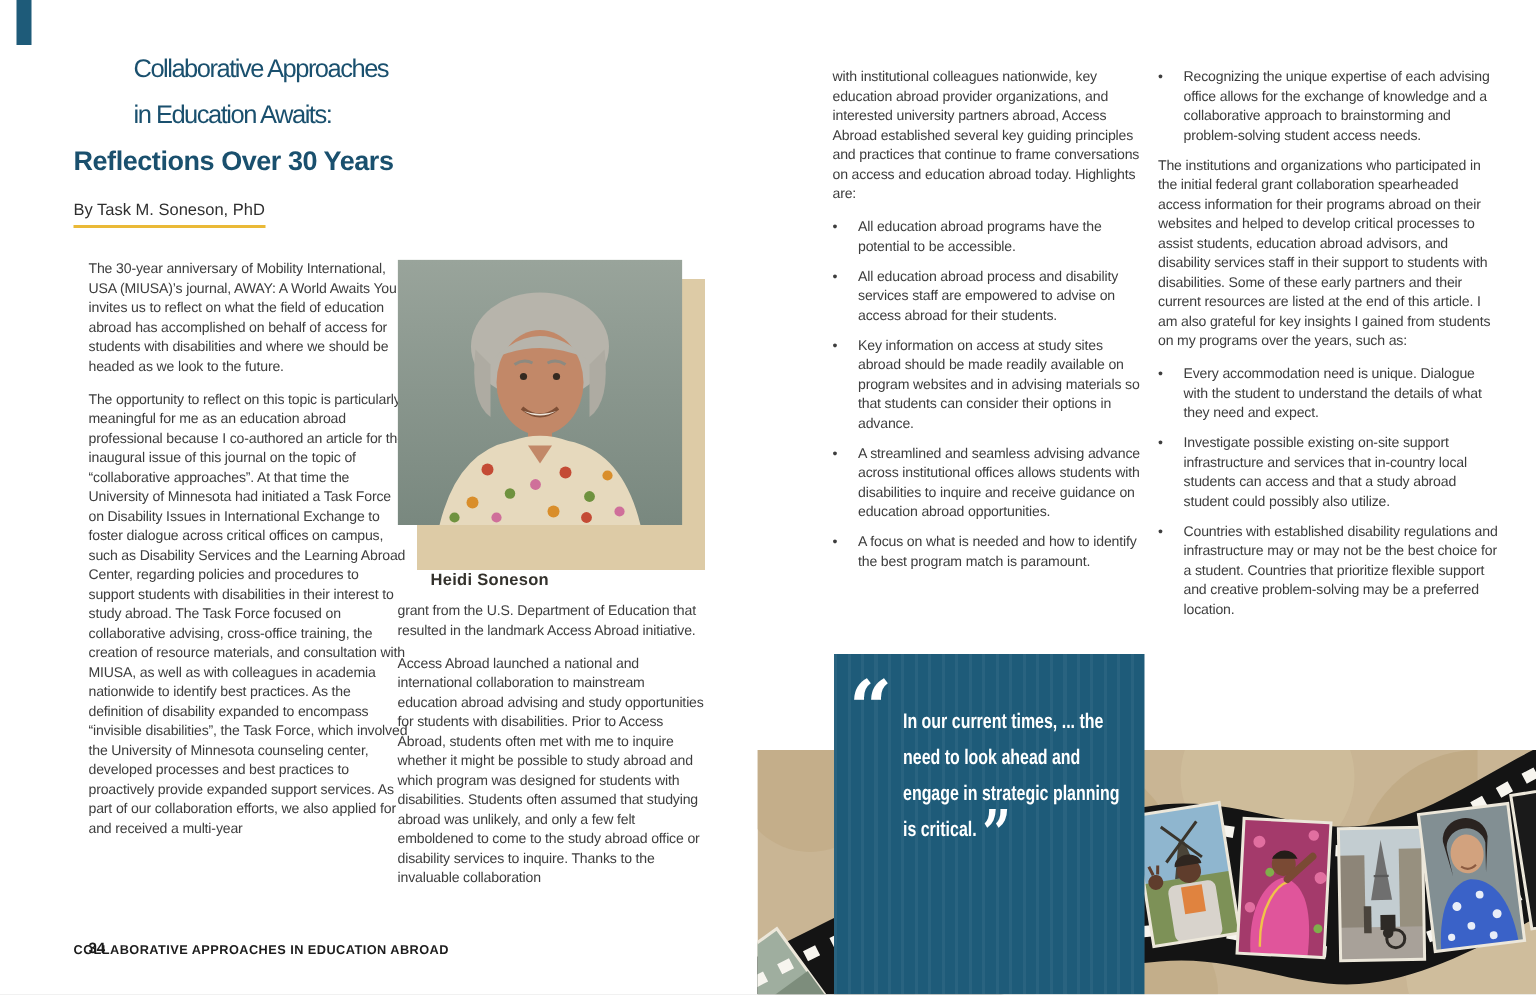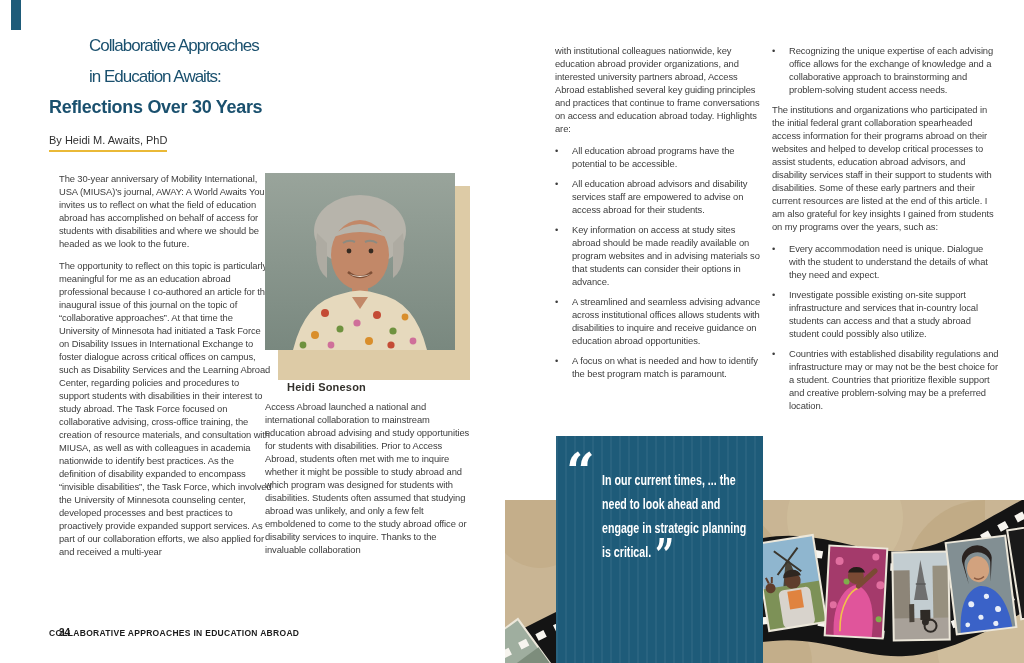--- a/index.html
+++ b/index.html
@@ -149,21 +149,21 @@
         </g>
       </g>
     </g>
   </svg>
 
   <div class="abs title">
     <div>Collaborative Approaches</div>
     <div>in Education Awaits:</div>
   </div>
   <div class="abs subtitle">Reflections Over 30 Years</div>
-  <div class="abs byline">By Heidi M. Awaits, PhD</div>
+  <div class="abs byline">By Task M. Soneson, PhD</div>
 
   <div class="abs body-text col1">
     <p>The 30-year anniversary of Mobility International, USA (MIUSA)’s journal, AWAY: A World Awaits You, invites us to reflect on what the field of education abroad has accomplished on behalf of access for students with disabilities and where we should be headed as we look to the future.</p>
     <p>The opportunity to reflect on this topic is particularly meaningful for me as an education abroad professional because I co-authored an article for the inaugural issue of this journal on the topic of “collaborative approaches”. At that time the University of Minnesota had initiated a Task Force on Disability Issues in International Exchange to foster dialogue across critical offices on campus, such as Disability Services and the Learning Abroad Center, regarding policies and procedures to support students with disabilities in their interest to study abroad. The Task Force focused on collaborative advising, cross-office training, the creation of resource materials, and consultation with MIUSA, as well as with colleagues in academia nationwide to identify best practices. As the definition of disability expanded to encompass “invisible disabilities”, the Task Force, which involved the University of Minnesota counseling center, developed processes and best practices to proactively provide expanded support services. As part of our collaboration efforts, we also applied for and received a multi-year</p>
   </div>
 
   <figure class="abs portrait" style="margin:0">
     <div class="abs tan-card"></div>
     <div class="abs photo">
       <svg viewBox="0 0 190 177" width="190" height="177">
@@ -200,32 +200,33 @@
             <circle cx="126" cy="172" r="3.6" fill="#c44b35"></circle>
           <circle cx="38" cy="172" r="3.4" fill="#6f923f"></circle>
             <circle cx="148" cy="168" r="3.4" fill="#cf6f9a"></circle>
         </g>
       </svg>
     </div>
     <figcaption class="abs caption">Heidi Soneson</figcaption>
   </figure>
 
   <div class="abs body-text col2">
+    <p>grant from the U.S. Department of Education that resulted in the landmark Access Abroad initiative.</p>
     <p>Access Abroad launched a national and international collaboration to mainstream education abroad advising and study opportunities for students with disabilities. Prior to Access Abroad, students often met with me to inquire whether it might be possible to study abroad and which program was designed for students with disabilities. Students often assumed that studying abroad was unlikely, and only a few felt emboldened to come to the study abroad office or disability services to inquire. Thanks to the invaluable collaboration</p>
   </div>
 
   <div class="abs body-text col3">
     <p>with institutional colleagues nationwide, key education abroad provider organizations, and interested university partners abroad, Access Abroad established several key guiding principles and practices that continue to frame conversations on access and education abroad today. Highlights are:</p>
     <div class="bullet">
       <span class="dot">•</span>
       <span class="btext">All education abroad programs have the potential to be accessible.</span>
     </div>
     <div class="bullet">
       <span class="dot">•</span>
-      <span class="btext">All education abroad advisors and disability services staff are empowered to advise on access abroad for their students.</span>
+      <span class="btext">All education abroad process and disability services staff are empowered to advise on access abroad for their students.</span>
     </div>
     <div class="bullet">
       <span class="dot">•</span>
       <span class="btext">Key information on access at study sites abroad should be made readily available on program websites and in advising materials so that students can consider their options in advance.</span>
     </div>
     <div class="bullet">
       <span class="dot">•</span>
       <span class="btext">A streamlined and seamless advising advance across institutional offices allows students with disabilities to inquire and receive guidance on education abroad opportunities.</span>
     </div>
     <div class="bullet">

